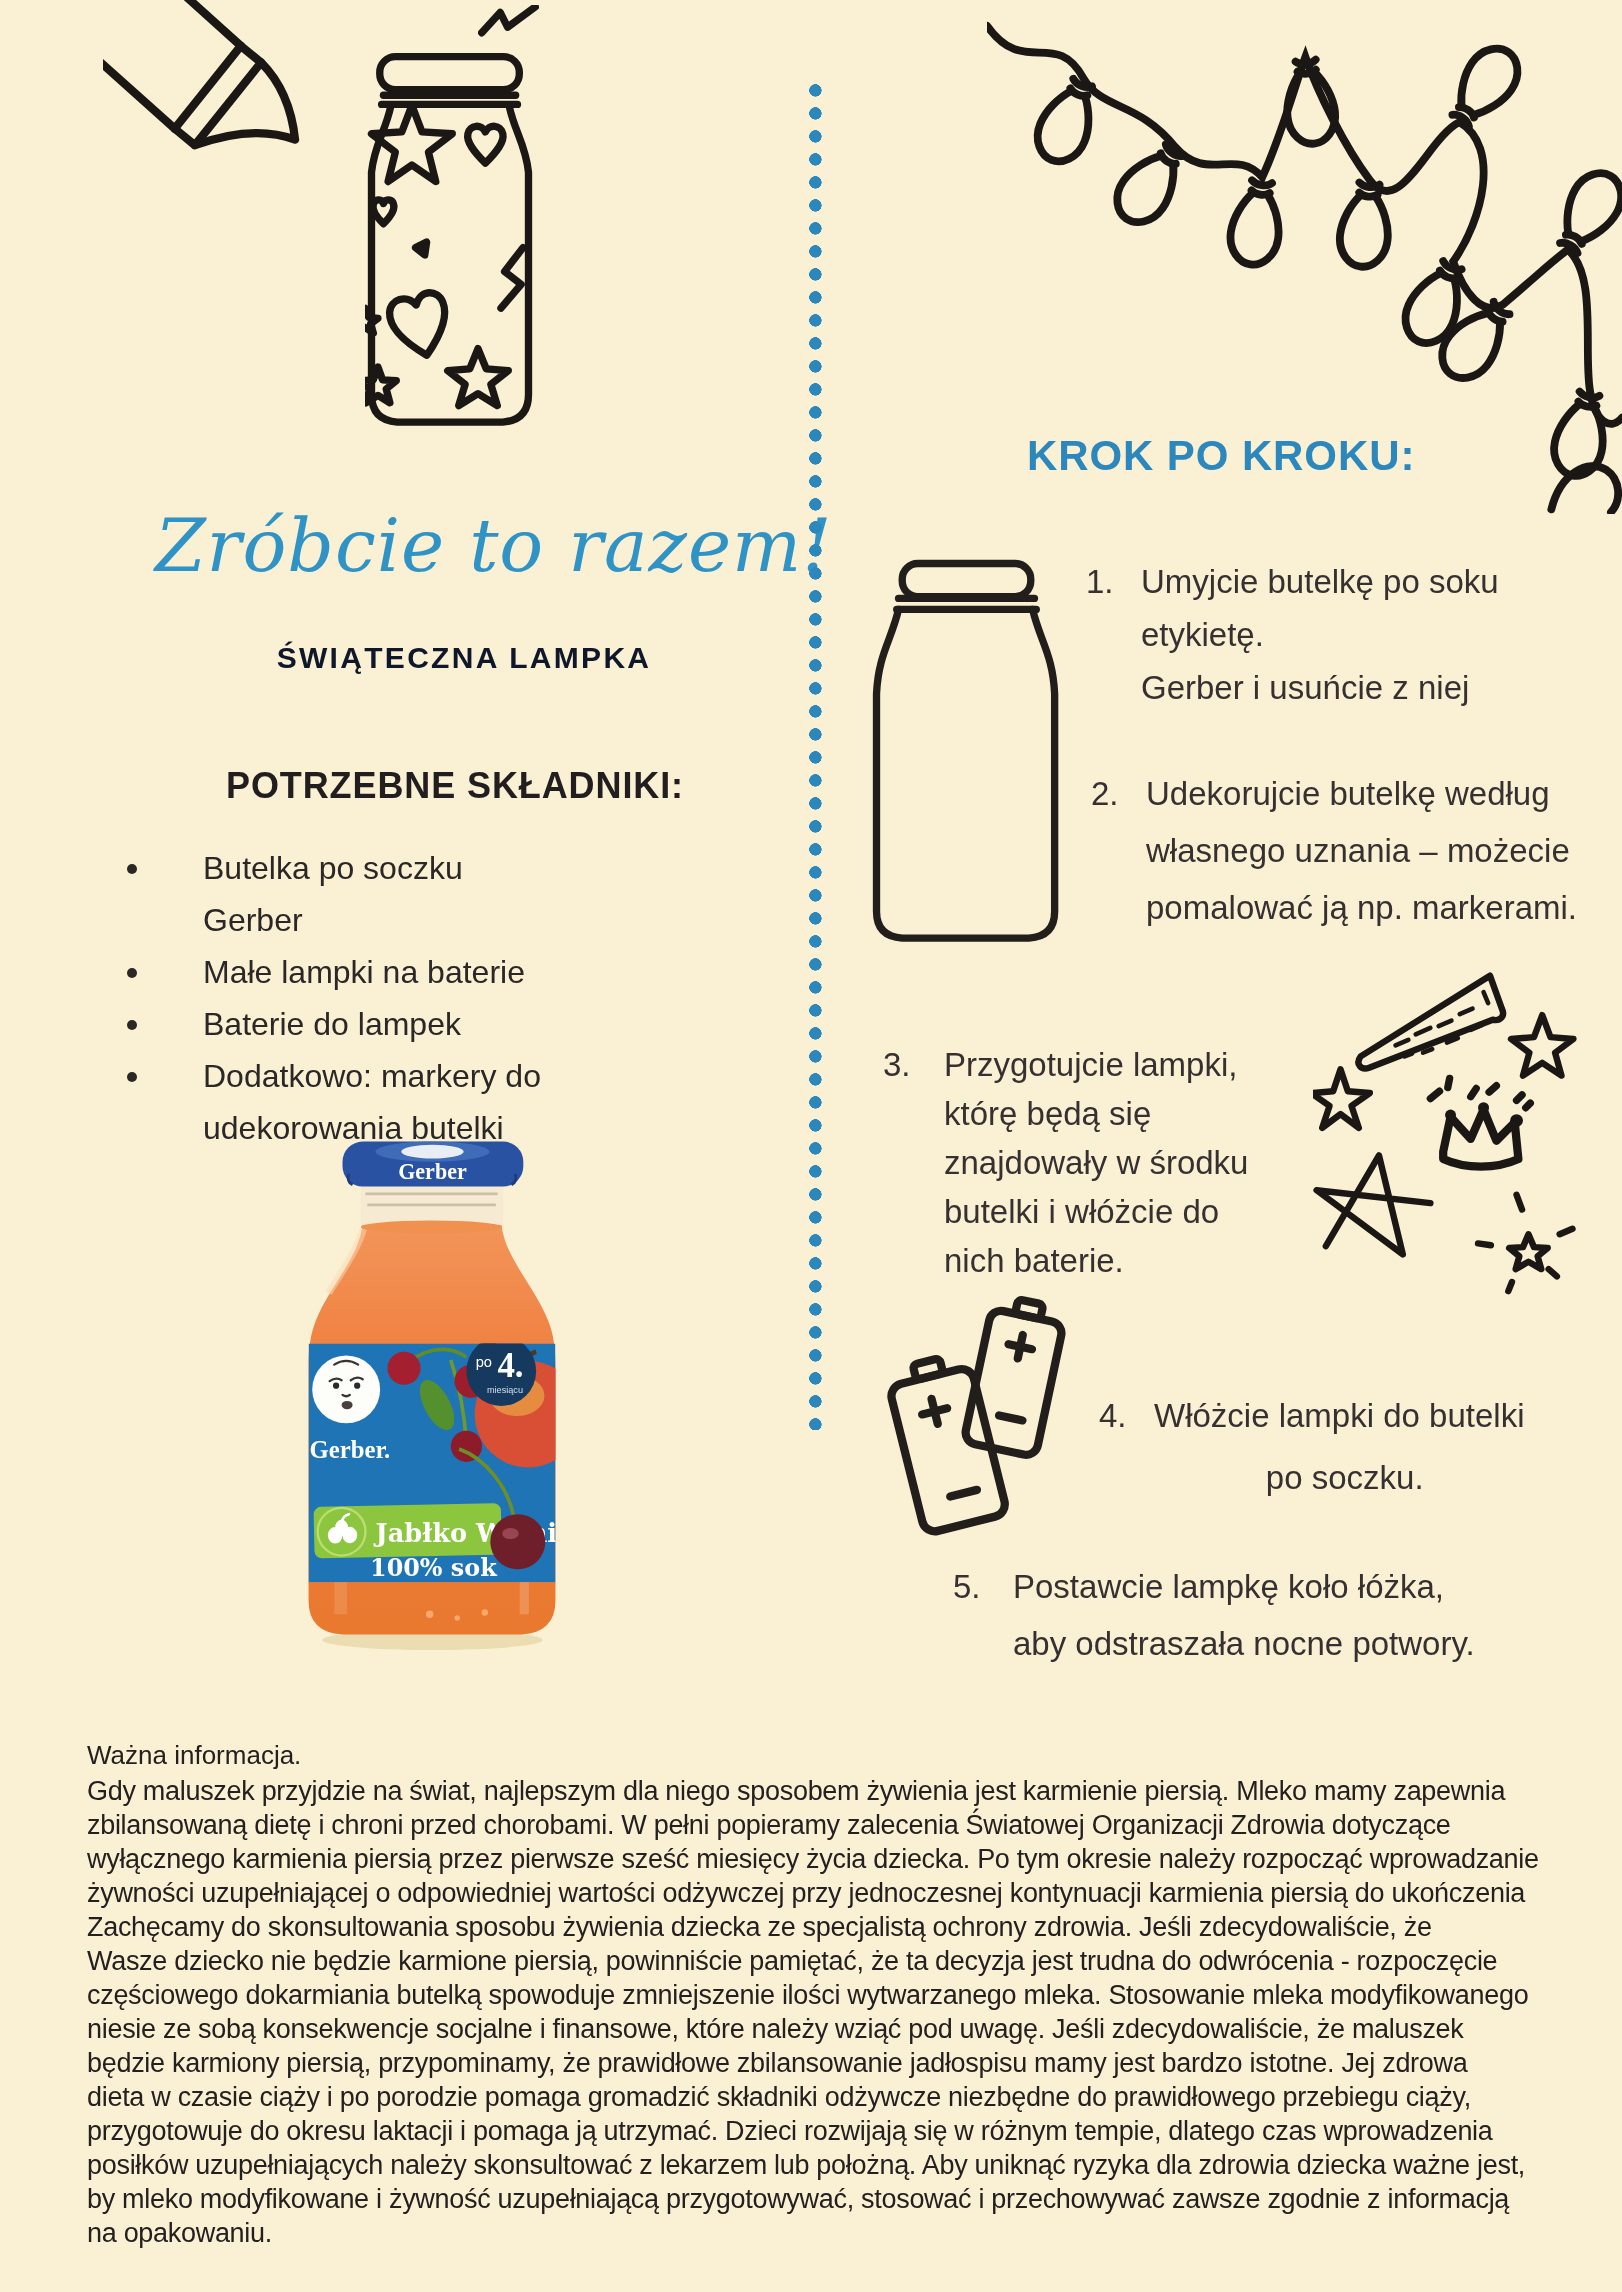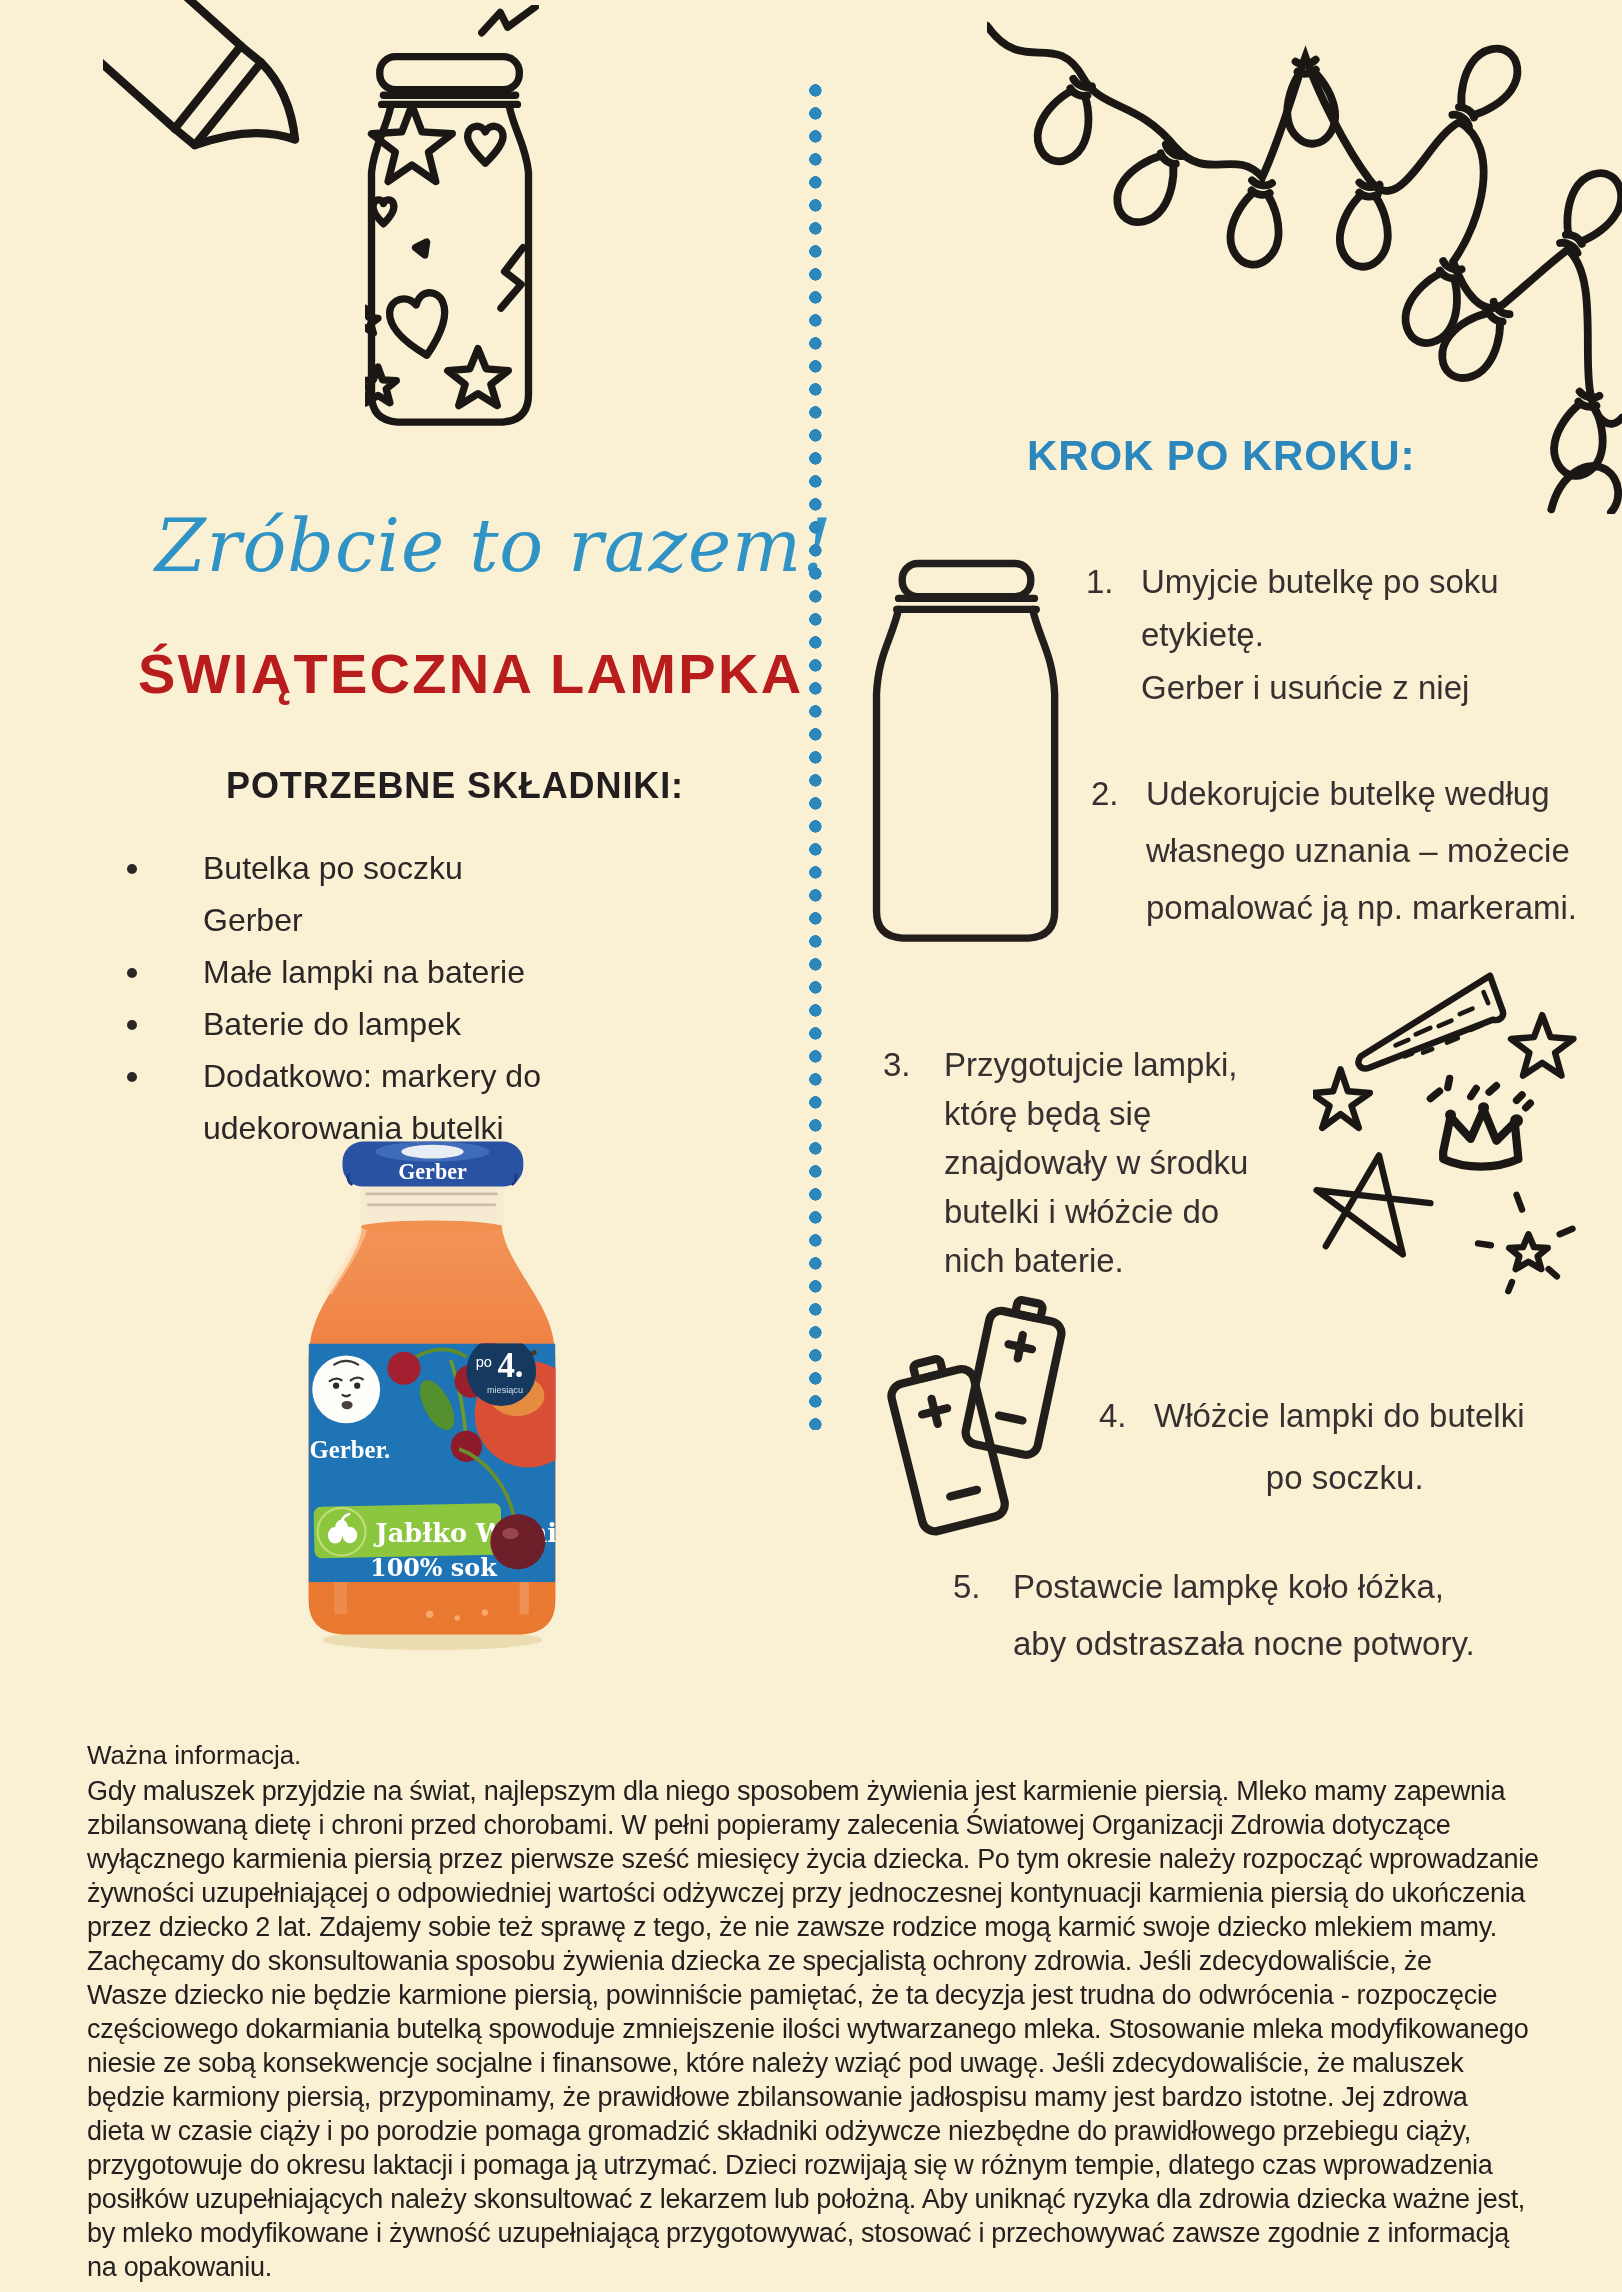--- a/index.html
+++ b/index.html
@@ -13,22 +13,22 @@
   svg{display:block;}
 
   
   #left-col{position:absolute; left:138px; top:0; width:634px; text-align:center;}
   #script-title{
     position:absolute; left:17px; top:503px; width:634px;
     font-family:"DejaVu Serif", serif; font-style:italic;
     font-size:73px; color:#2f93c5; white-space:nowrap; letter-spacing:0.9px;
   }
   #project-title{
-    position:absolute; left:0; top:641px; width:634px;
-    font-size:56px; font-weight:bold; letter-spacing:2.3px; color:#b91c1c; white-space:nowrap;
+    position:absolute; left:9px; top:641px; width:634px;
+    font-size:30px; font-weight:bold; letter-spacing:2.3px; color:#0f172a; white-space:nowrap;
   }
   #ingredients-heading{
     position:absolute; left:0; top:765px; width:634px;
     font-size:36px; font-weight:bold; letter-spacing:0.9px; color:#221e1f; white-space:nowrap;
   }
   #ingredients-list{
     position:absolute; left:119px; top:838px; width:441px;
     list-style:none; margin:4px; padding:0;
     font-size:32px; line-height:52px; color:#2b2726; text-align:left;
   }
@@ -336,21 +336,20 @@
       </g>
     </g>
   </svg>
 
   <div id="footer">
     <div id="footer-heading">Ważna informacja.</div>
     <div class="footer-line">Gdy maluszek przyjdzie na świat, najlepszym dla niego sposobem żywienia jest karmienie piersią. Mleko mamy zapewnia</div>
     <div class="footer-line">zbilansowaną dietę i chroni przed chorobami. W pełni popieramy zalecenia Światowej Organizacji Zdrowia dotyczące</div>
     <div class="footer-line">wyłącznego karmienia piersią przez pierwsze sześć miesięcy życia dziecka. Po tym okresie należy rozpocząć wprowadzanie</div>
     <div class="footer-line">żywności uzupełniającej o odpowiedniej wartości odżywczej przy jednoczesnej kontynuacji karmienia piersią do ukończenia</div>
-    <div class="footer-line">przez dziecko 2 lat. Zdajemy sobie też sprawę z tego, że nie zawsze rodzice mogą karmić swoje dziecko mlekiem mamy.</div>
     <div class="footer-line">Zachęcamy do skonsultowania sposobu żywienia dziecka ze specjalistą ochrony zdrowia. Jeśli zdecydowaliście, że</div>
     <div class="footer-line">Wasze dziecko nie będzie karmione piersią, powinniście pamiętać, że ta decyzja jest trudna do odwrócenia - rozpoczęcie</div>
     <div class="footer-line">częściowego dokarmiania butelką spowoduje zmniejszenie ilości wytwarzanego mleka. Stosowanie mleka modyfikowanego</div>
     <div class="footer-line">niesie ze sobą konsekwencje socjalne i finansowe, które należy wziąć pod uwagę. Jeśli zdecydowaliście, że maluszek</div>
     <div class="footer-line">będzie karmiony piersią, przypominamy, że prawidłowe zbilansowanie jadłospisu mamy jest bardzo istotne. Jej zdrowa</div>
     <div class="footer-line">dieta w czasie ciąży i po porodzie pomaga gromadzić składniki odżywcze niezbędne do prawidłowego przebiegu ciąży,</div>
     <div class="footer-line">przygotowuje do okresu laktacji i pomaga ją utrzymać. Dzieci rozwijają się w różnym tempie, dlatego czas wprowadzenia</div>
     <div class="footer-line">posiłków uzupełniających należy skonsultować z lekarzem lub położną. Aby uniknąć ryzyka dla zdrowia dziecka ważne jest,</div>
     <div class="footer-line">by mleko modyfikowane i żywność uzupełniającą przygotowywać, stosować i przechowywać zawsze zgodnie z informacją</div>
     <div class="footer-line">na opakowaniu.</div>

